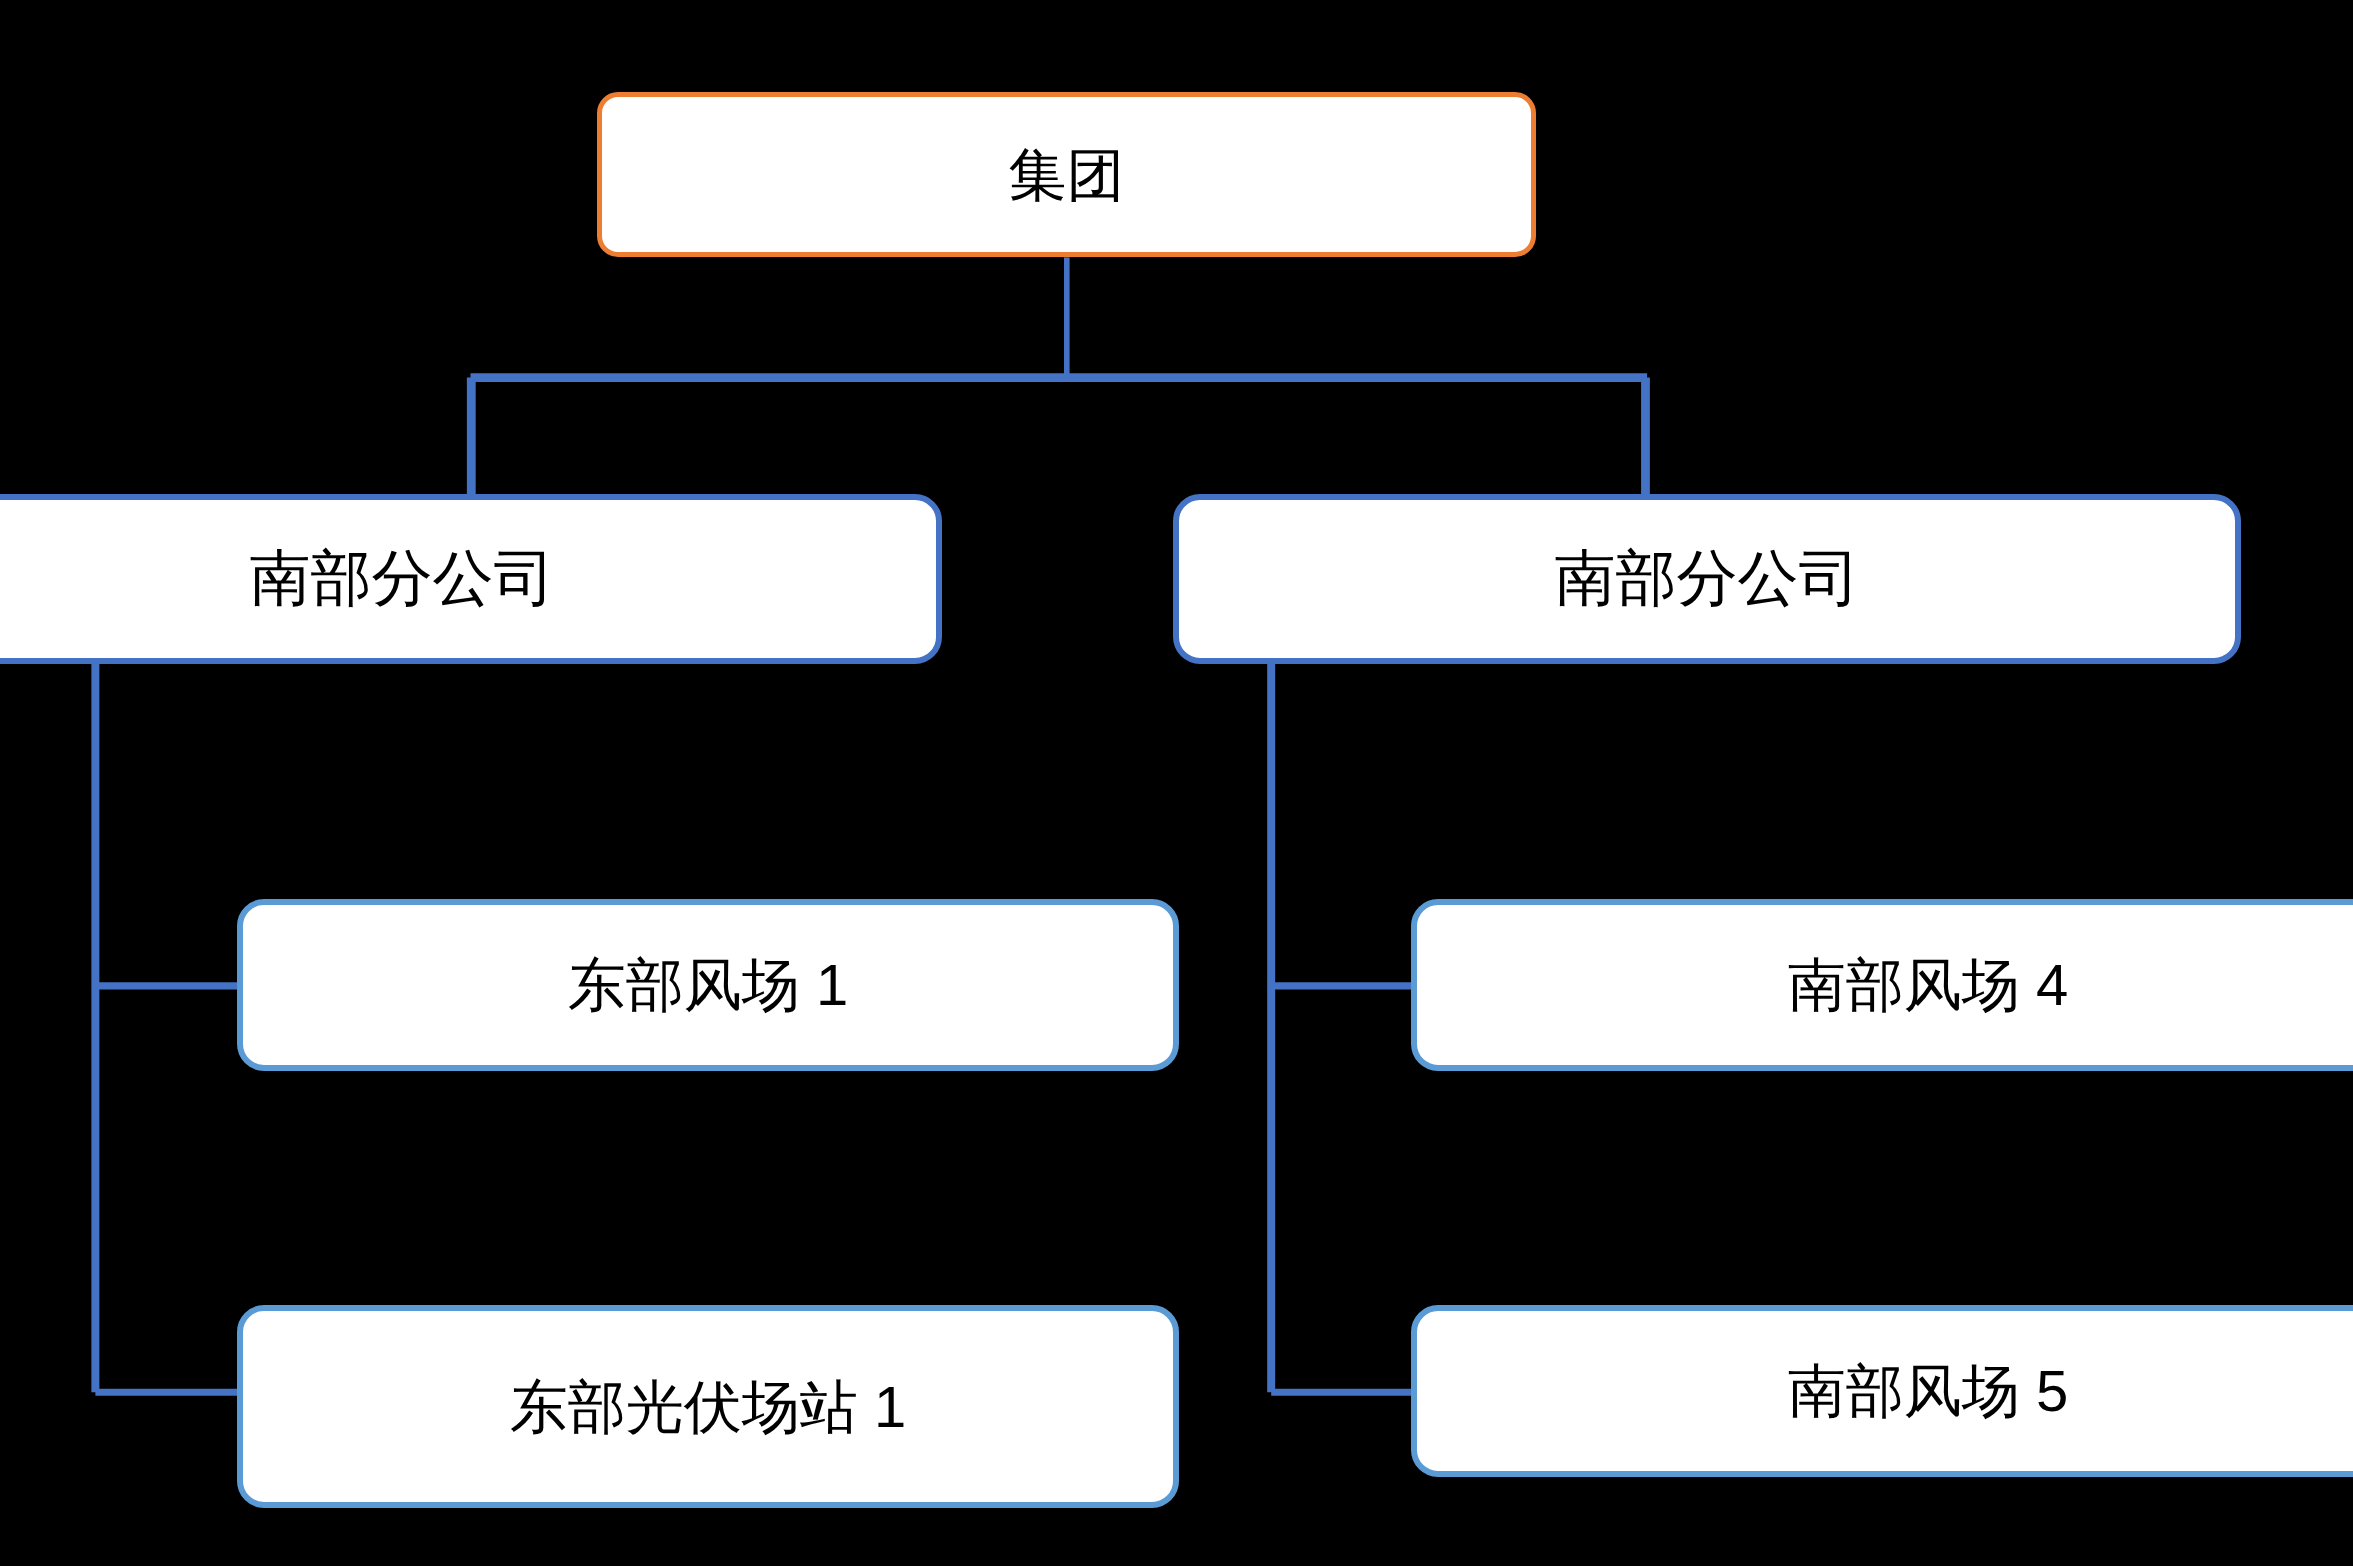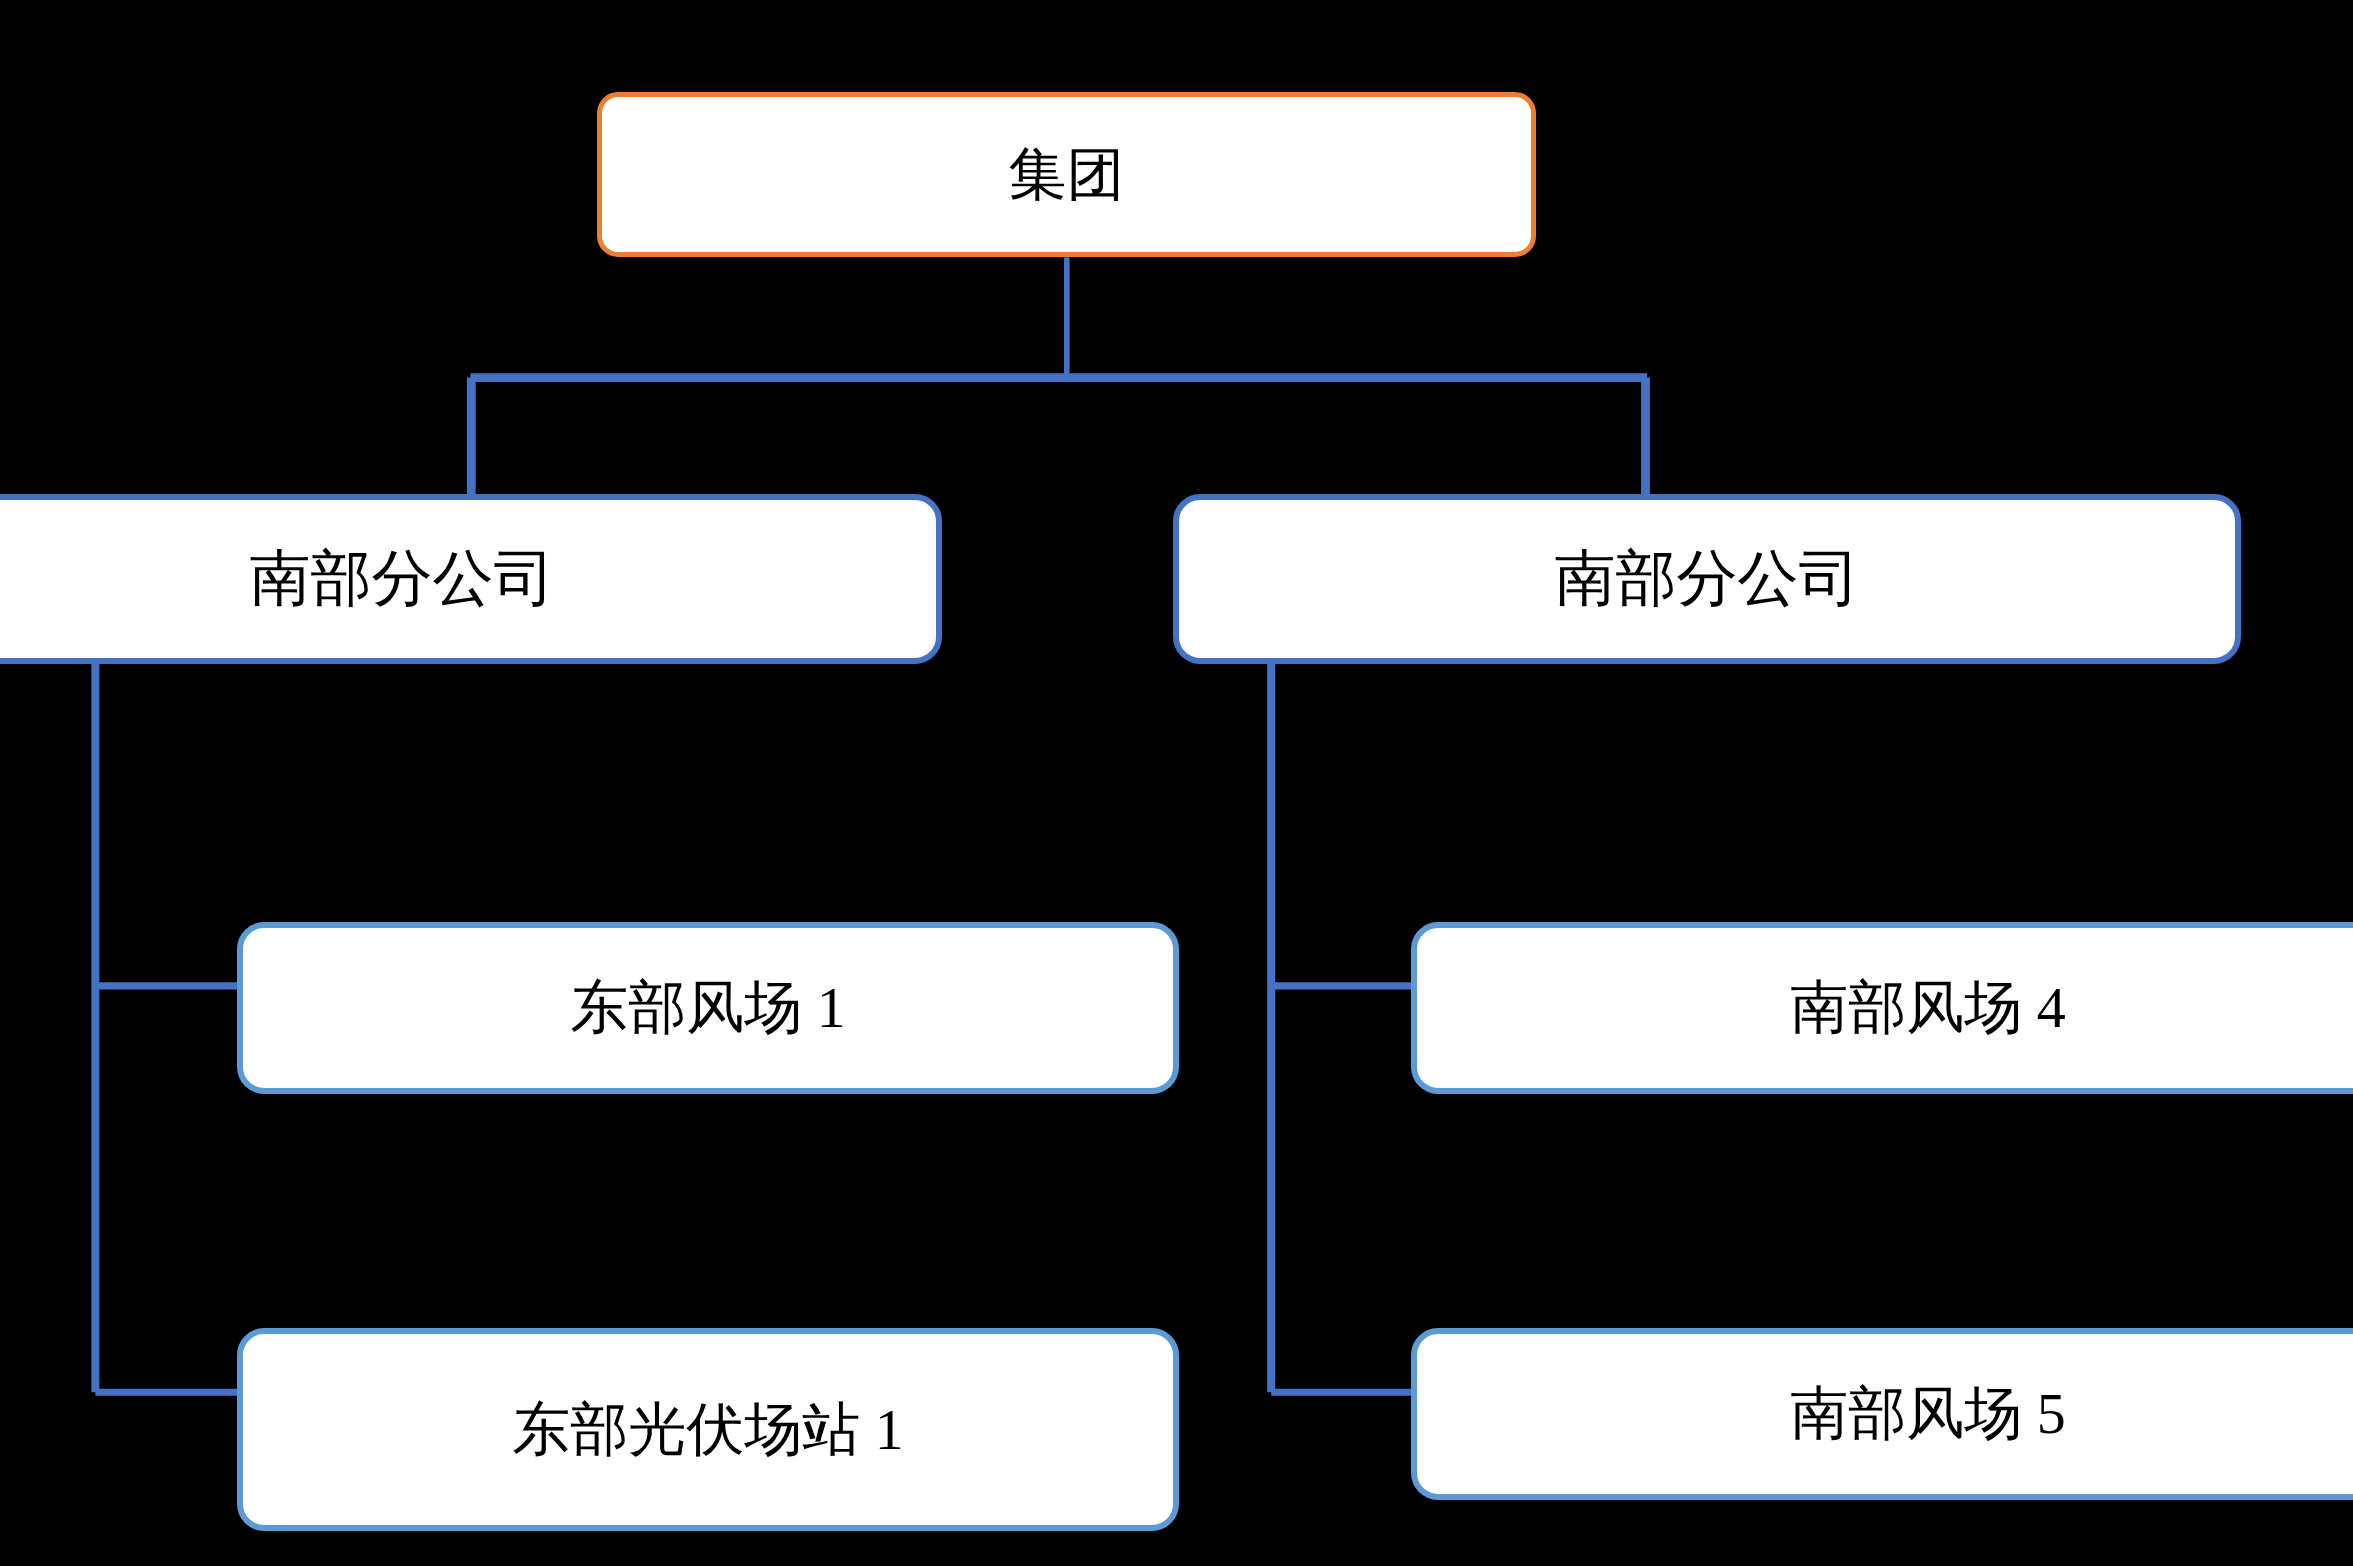--- a/index.html
+++ b/index.html
@@ -31,40 +31,38 @@
     align-items: center;
     justify-content: center;
     color: #000000;
     line-height: 1.1;
     white-space: nowrap;
     overflow: hidden;
   }
   .node-label {
     display: block;
     text-align: center;
-    font-family: Liberation Serif, serif;
   }
   
   .lvl-root {
     border: 5.6px solid #ED7D31;
     border-radius: 21px;
     font-size: 58px;
   }
   
   .lvl-branch {
     border: 6.4px solid #4472C4;
     border-radius: 27px;
     font-size: 61px;
   }
   
   .lvl-leaf {
     border: 6.4px solid #5B9BD5;
     border-radius: 27px;
     font-size: 58px;
-    margin-top: 23px;
   }
 </style>
 </head>
 <body>
 
 <div id="stage">
 
   <svg id="connectors" viewBox="0 0 2937 1955" xmlns="http://www.w3.org/2000/svg">
 
     <path d="M 1331 321 L 1331 471" fill="none" stroke="#4472C4" stroke-width="7"></path>

